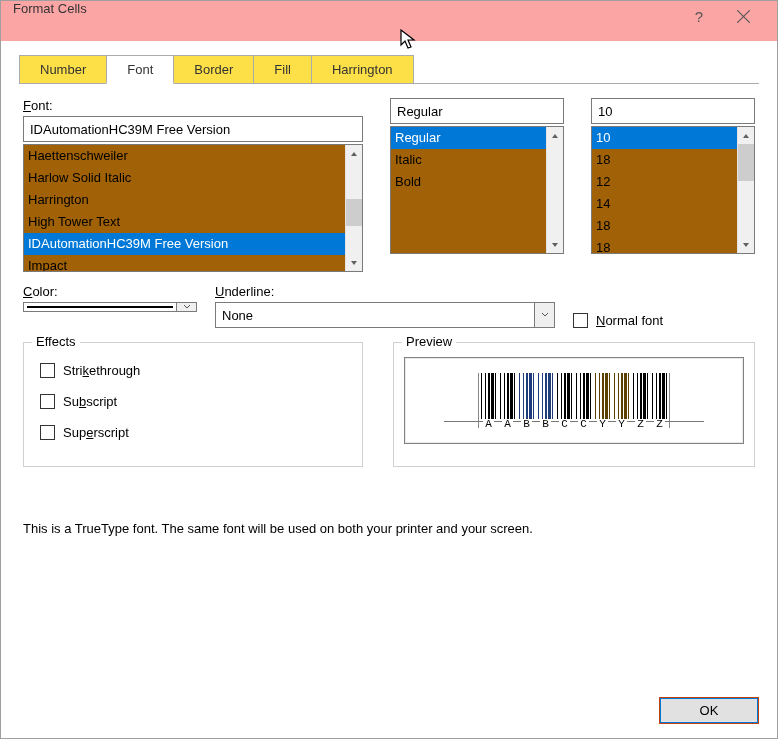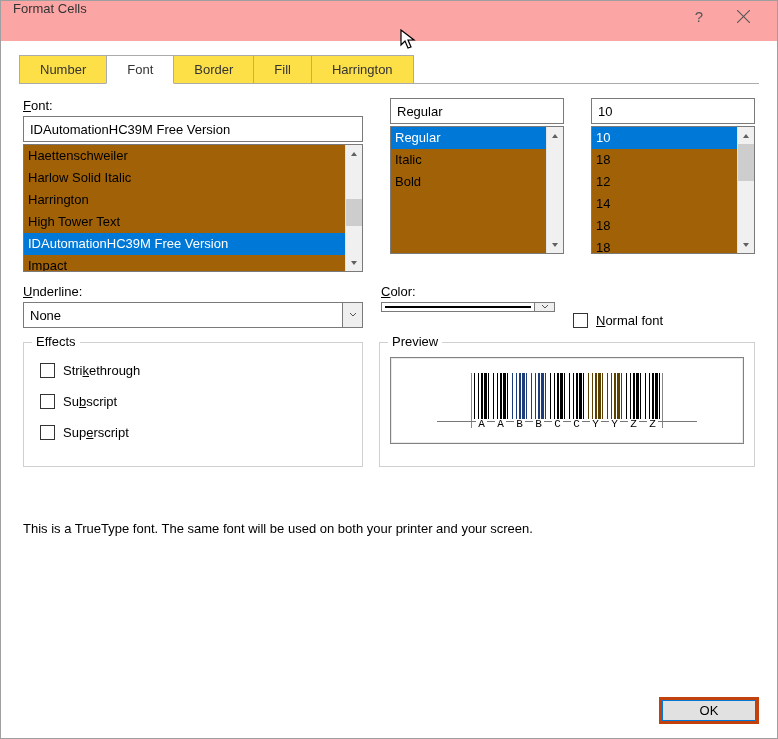--- a/index.html
+++ b/index.html
@@ -37,35 +37,35 @@
   .row2 { display: flex; gap: 18px; margin-top: 12px; }
   .combo { display: flex; }
   .combo .txt { flex: 1; margin-bottom: 0; border-right: none; }
   .combo .btn { width: 21px; border: 1px solid #7a7a7a; background: #efefef; display: flex; align-items: center; justify-content: center; }
   .color-swatch { flex: 1; border: 1px solid #7a7a7a; border-right: none; background: #fff; display: flex; align-items: center; padding: 3px; }
   .swatch { width: 100%; height: 100%; background: #000; }
   .cb-row { display: flex; align-items: center; gap: 8px; margin-top: 2px; }
   .cb { width: 15px; height: 15px; border: 1px solid #333; background: #fff; }
   .fieldset { border: 1px solid #d0d0d0; margin-top: 14px; position: relative; padding: 14px 16px 14px 16px; }
   .fieldset .legend { position: absolute; top: -9px; left: 8px; background: #fff; padding: 0 4px; font-size: 13px; color: #000; }
-  .row3 { display: flex; gap: 16px; }
+  .row3 { display: flex; gap: 30px; }
   .effects-col { width: 340px; }
   .effects .cb-row { margin: 6px 0 16px 0; }
   .preview-col { flex: 1; }
   .preview-box { border: 1px solid #828282; box-shadow: inset 0 0 0 1px #e9e9e9; height: 87px; background: #fff; display: flex; align-items: center; justify-content: center; position: relative; }
   .preview-inner { display: flex; flex-direction: column; align-items: center; }
   .barcode { display: flex; height: 55px; border-left: 1px solid #888; border-right: 1px solid #888; position: relative; }
   .barcode-underline { position: absolute; bottom: 6px; left: -35px; right: -35px; height: 1px; background: #777; z-index: 0; }
   .barseg { display: flex; padding: 0 2px; position: relative; z-index: 1; }
   .bar { height: 46px; }
   .bartext { font-family: "Courier New", monospace; font-size: 11px; letter-spacing: 10px; margin-top: 0px; background: #fff; padding: 0 2px; position: relative; z-index: 1; line-height: 10px; text-align: center; }
   .note { margin-top: 54px; color: #000; }
   .footer { display: flex; justify-content: flex-end; gap: 10px; padding: 10px 18px 14px 18px; }
   .button { width: 100px; height: 27px; border: 1px solid #adadad; background: #e1e1e1; display: flex; align-items: center; justify-content: center; cursor: default; color: #000; }
-  .button.default { border: 3px solid #c2410c; box-shadow: inset 0 0 0 1px #0078d7; }
+  .button.default { border: 1px solid #c2410c; box-shadow: inset 0 0 0 1px #0078d7; }
 </style>
 </head>
 <body>
 
 <div class="dialog">
 
   <div class="titlebar">
     <span class="title">Format Cells</span>
     <div class="help">?</div>
     <div class="close">
@@ -171,44 +171,44 @@
                 <svg viewBox="0 0 8 8">
                   <path d="M1 2 L7 2 L4 6 Z"></path>
                 </svg>
               </div>
           </div>
         </div>
       </div>
     </div>
 
     <div class="row2">
-      <div class="col font" style="width:340px">
-        <div class="lbl"><span class="u-first">U</span><span>nderline:</span></div>
-        <div class="combo">
-          <input class="txt" value="None" style="">
-          <div class="btn">
-              <svg width="8" height="8" viewBox="0 0 8 8">
-                <path d="M1 2 L4 5 L7 2" stroke="#555" fill="none" stroke-width="1"></path>
-              </svg>
-            </div>
-        </div>
-      </div>
       <div class="col style" style="width:174px">
         <div class="lbl"><span class="u-first">C</span><span>olor:</span></div>
         <div class="combo">
           <div class="color-swatch">
               <div class="swatch"></div>
             </div>
           <div class="btn">
               <svg width="8" height="8" viewBox="0 0 8 8">
                 <path d="M1 2 L4 5 L7 2" stroke="#555" fill="none" stroke-width="1"></path>
               </svg>
             </div>
         </div>
       </div>
+      <div class="col font" style="width:340px">
+        <div class="lbl"><span class="u-first">U</span><span>nderline:</span></div>
+        <div class="combo">
+          <input class="txt" value="None" style="">
+          <div class="btn">
+              <svg width="8" height="8" viewBox="0 0 8 8">
+                <path d="M1 2 L4 5 L7 2" stroke="#555" fill="none" stroke-width="1"></path>
+              </svg>
+            </div>
+        </div>
+      </div>
       <div class="col size" style="flex:1;justify-content:flex-end">
         <div class="cb-row">
           <div class="cb"></div>
           <span><span class="u-first">N</span><span>ormal font</span></span>
         </div>
       </div>
     </div>
 
     <div class="row3">
       <div class="effects-col">

